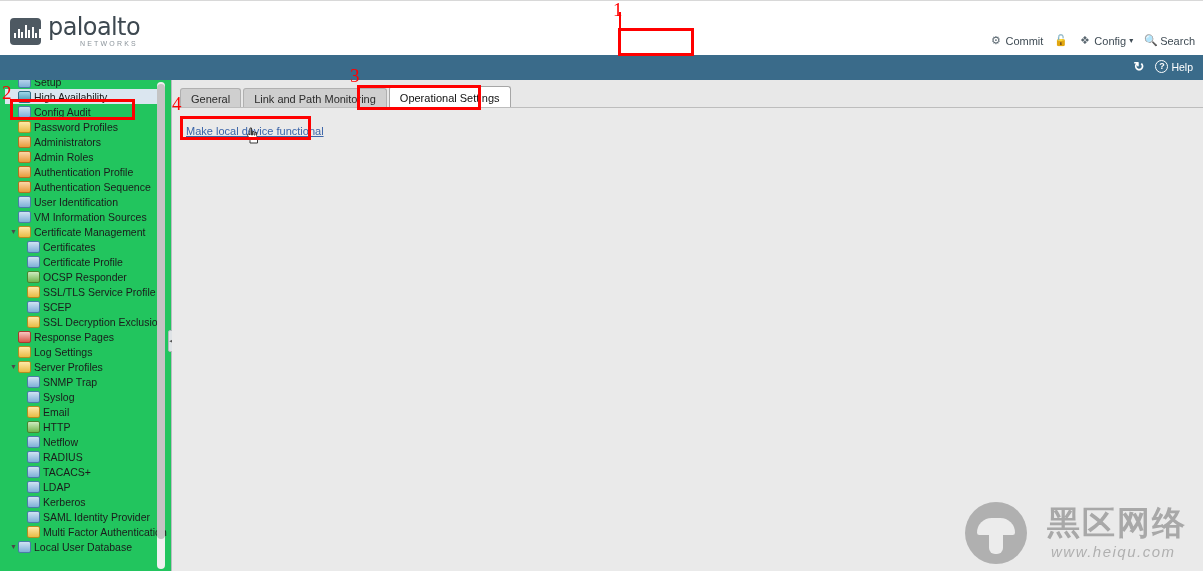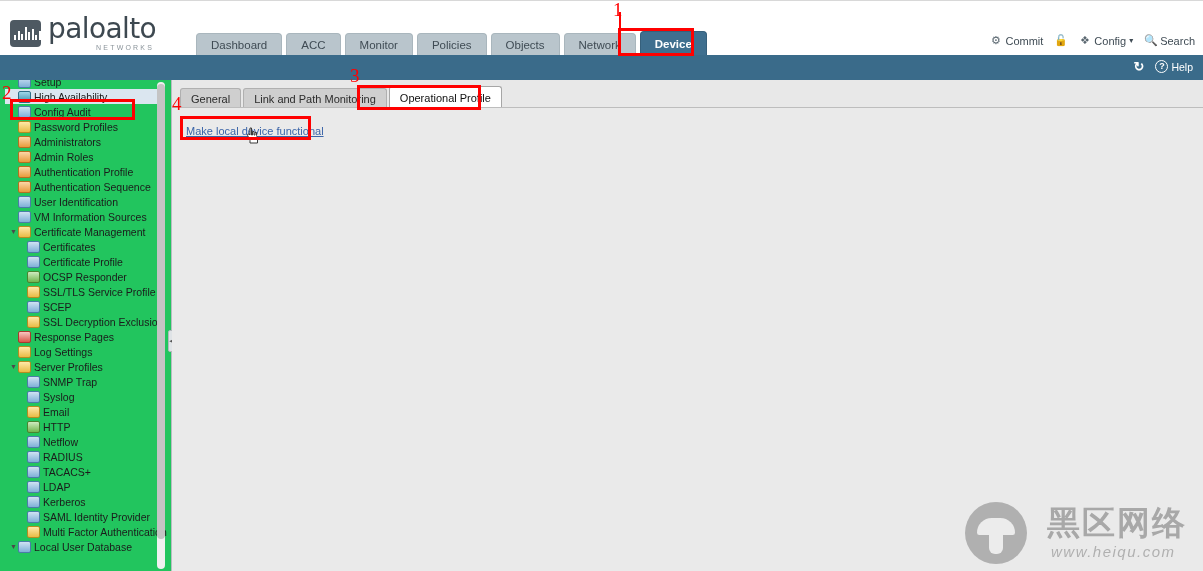--- a/index.html
+++ b/index.html
@@ -27,21 +27,21 @@
     position:relative; overflow:hidden;
   }
   #logo-mark .bars{
     position:absolute; left:4px; bottom:7px;
     display:flex; align-items:flex-end; gap:1.5px; height:14px;
   }
   #logo-mark .bars i{ display:block; width:2px; background:#fff; }
   #logo-text{ line-height:1; }
   #logo-title{
     font-family:"DejaVu Sans", sans-serif;
-    font-size:28px; color:#3d4850; letter-spacing:-0.6px; font-weight:400;
+    font-size:24px; color:#3d4850; letter-spacing:-0.6px; font-weight:400;
   }
   #logo-sub{
     font-size:7px; color:#8b949b; letter-spacing:2.2px; text-align:right;
     margin-top:1px; padding-right:2px;
   }
 
   
   #navtabs{
     position:absolute; left:196px; top:30px; height:25px;
     display:flex; align-items:flex-end; gap:4px;
@@ -226,29 +226,20 @@
         <i style="height:5px"></i>
           <i style="height:9px"></i>
       </div>
     </div>
     <div id="logo-text">
       <div id="logo-title">paloalto</div>
       <div id="logo-sub">NETWORKS</div>
     </div>
   </div>
 
-  <div id="navtabs">
-      <div class="navtab">Dashboard</div>
-      <div class="navtab">ACC</div>
-      <div class="navtab">Monitor</div>
-      <div class="navtab">Policies</div>
-      <div class="navtab">Objects</div>
-      <div class="navtab">Network</div>
-      <div class="navtab active">Device</div>
-    </div>
 
   <div id="hdr-right">
       <span class="hitem">
         <span class="mini-ico" style="font-size: 11px; line-height: 13px; color: rgb(90, 103, 112); text-align: center;">⚙</span>
         <span>Commit</span>
       </span>
       <span class="hitem">
         <span class="mini-ico" style="font-size: 11px; line-height: 13px; color: rgb(90, 103, 112); text-align: center;">🔓</span>
       </span>
       <span class="hitem">
@@ -426,21 +417,21 @@
     </div>
   <div id="sb-track"></div>
   <div id="sb-thumb"></div>
 </div>
 <div id="sb-handle">◀</div>
 
 <div id="content">
   <div id="subtabs">
       <div class="subtab">General</div>
       <div class="subtab">Link and Path Monitoring</div>
-      <div class="subtab active">Operational Profile</div>
+      <div class="subtab active">Operational Settings</div>
     </div>
 
   <div id="panel">
     <a id="cmd-link" href="#">Make local device functional</a>
   </div>
 </div>
 
 <svg id="cursor" viewBox="0 0 14 17">
   <path d="M4 1 L4 8 L3 7 Q1.5 6.5 1.5 8.2 L4 13.5 L4 16 L11.5 16 L11.5 12.5
            Q11.5 9.5 10.5 8.5 L10.5 5.5 L9 5.5 L9 8 L8 8 L8 4.5 L6.5 4.5

